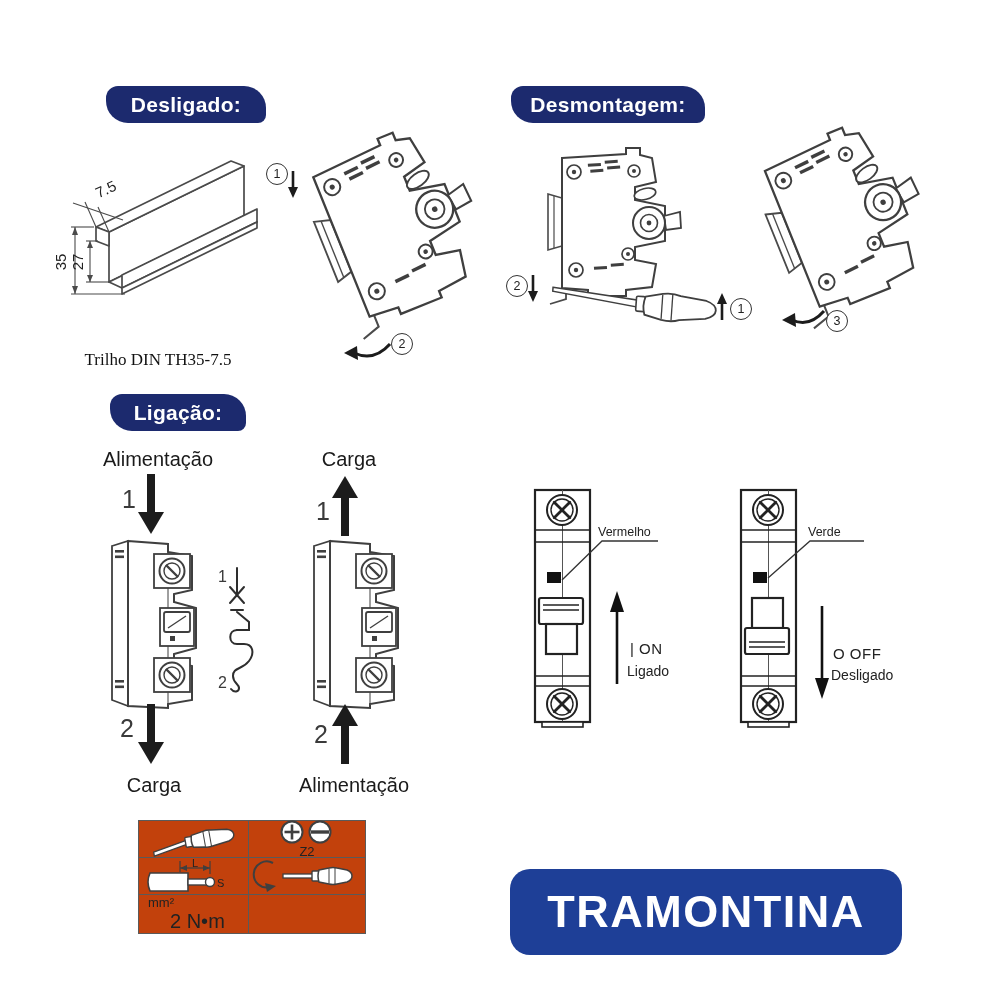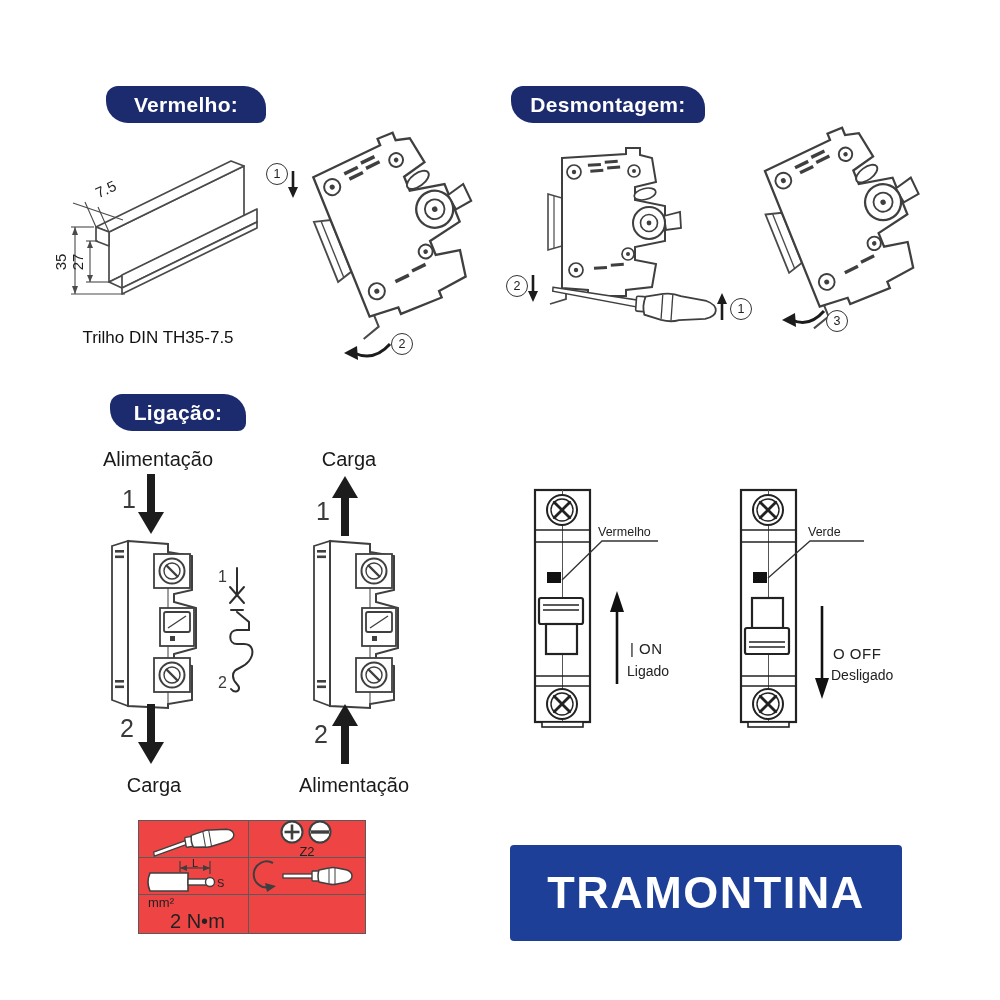--- a/index.html
+++ b/index.html
@@ -15,29 +15,29 @@
   .big-num{position:absolute;font-size:25px;color:#3a3a3a;}
   .circle-num{position:absolute;width:20px;height:20px;border:1.6px solid #333;border-radius:50%;
               display:flex;align-items:center;justify-content:center;font-size:12.5px;color:#222;background:#fff;}
   .feed-label{font-size:20px;color:#1a1a1a;}
   .small-label{font-size:12.5px;color:#222;}
   .state-line{position:absolute;font-size:15px;color:#222;letter-spacing:.5px;white-space:nowrap;}
   .state-sub{position:absolute;font-size:14px;color:#222;white-space:nowrap;}
   .rail-caption{font-size:17px;color:#111;}
   .spec-table{position:absolute;left:138px;top:820px;width:226px;height:112px;
               border:1.5px solid #5a5a5a;display:grid;grid-template-columns:110px 1fr;grid-template-rows:37px 37px 38px;
-              background:#ef4444;}
+              background:#c2410c;}
   .spec-table .cell{border-right:1.5px solid #5a5a5a;border-bottom:1.5px solid #5a5a5a;
                     display:flex;align-items:center;justify-content:center;position:relative;overflow:visible;}
   .spec-table .cell:nth-child(2n){border-right:none;}
   .spec-table .cell:nth-child(5),.spec-table .cell:nth-child(6){border-bottom:none;}
   .spec-cell-col{display:flex;flex-direction:column;align-items:center;justify-content:center;line-height:1.05;}
   .spec-txt{font-size:13px;color:#222;}
   .spec-lines{align-items:flex-start;padding-left:9px;align-self:center;width:100%;box-sizing:border-box;}
-  .logo{position:absolute;left:510px;top:845px;width:392px;height:96px;background:#1e3f97;border-radius:4px;
+  .logo{position:absolute;left:510px;top:869px;width:392px;height:86px;background:#1e3f97;border-radius:20px;
         display:flex;align-items:center;justify-content:center;}
   .logo span{color:#fff;font-weight:bold;font-size:45px;letter-spacing:1.5px;white-space:nowrap;}
 </style>
 </head>
 <body>
 
 <div class="canvas">
 
   <svg width="0" height="0" style="position:absolute">
     <defs>
@@ -91,21 +91,21 @@
         <line x1="68" y1="135" x2="80" y2="147" stroke="#3f3f3f" stroke-width="2.4"></line>
         <rect x="62" y="74" width="34" height="38" fill="#fff" stroke="#3f3f3f" stroke-width="1.8"></rect>
         <rect x="66" y="78" width="26" height="20" rx="2" fill="#fff" stroke="#3f3f3f" stroke-width="1.8"></rect>
         <line x1="70" y1="94" x2="88" y2="82" stroke="#3f3f3f" stroke-width="1.4"></line>
         <rect x="72" y="102" width="5" height="5" fill="#3f3f3f"></rect>
       </symbol>
     </defs>
   </svg>
 
   <div class="pill" style="left:106px;top:86px;width:160px;height:37px;font-size:21px;">
-    <span>Vermelho:</span>
+    <span>Desligado:</span>
   </div>
 
   <svg class="abs" style="left:45px;top:146px;" width="215" height="215" viewBox="0 0 215 215">
     <g stroke="#4a4a4a" stroke-width="1.7" fill="#fff" stroke-linejoin="round">
       <polygon points="64,86 199,20 199,70 64,136"></polygon>
       <polygon points="51,81 186,15 199,20 64,86"></polygon>
       <polygon points="51,81 51,95 64,100 64,86"></polygon>
       <polygon points="64,136 199,70 212,76 77,142"></polygon>
       <polygon points="77,129 212,63 212,76 77,142"></polygon>
       <polygon points="77,142 212,76 212,82 77,148"></polygon>
@@ -130,21 +130,21 @@
     <g stroke="#4a4a4a" stroke-width="1.1">
       <line x1="45" y1="95" x2="45" y2="136"></line>
       <line x1="41" y1="95" x2="53" y2="95"></line>
       <line x1="41" y1="136" x2="66" y2="136"></line>
     </g>
     <polygon points="45,95 42,102 48,102" fill="#4a4a4a"></polygon>
     <polygon points="45,136 42,129 48,129" fill="#4a4a4a"></polygon>
     <text x="38" y="116" font-size="15" fill="#222" text-anchor="middle" transform="rotate(-90 38 116)">27</text>
   </svg>
 
-  <div class="lbl rail-caption" style="left:68px;top:328px;width:180px;">Trilho DIN TH35-7.5</div>
+  <div class="lbl rail-caption" style="left:68px;top:350px;width:180px;font-family:Liberation Serif, serif;">Trilho DIN TH35-7.5</div>
 
   <div class="circle-num" style="left:266px;top:163px;">1</div>
   <svg class="abs" style="left:287px;top:169px;" width="12" height="30" viewBox="0 0 12 30">
     <line x1="6" y1="2" x2="6" y2="20" stroke="#1c1c1c" stroke-width="2.6"></line>
     <polygon points="1,18 11,18 6,29" fill="#1c1c1c"></polygon>
   </svg>
 
   <svg class="abs" style="left:300px;top:133px;" width="185" height="185" viewBox="0 0 160 160">
     <g transform="rotate(-22 80 85)">
         <use href="#mcb-side"></use>

